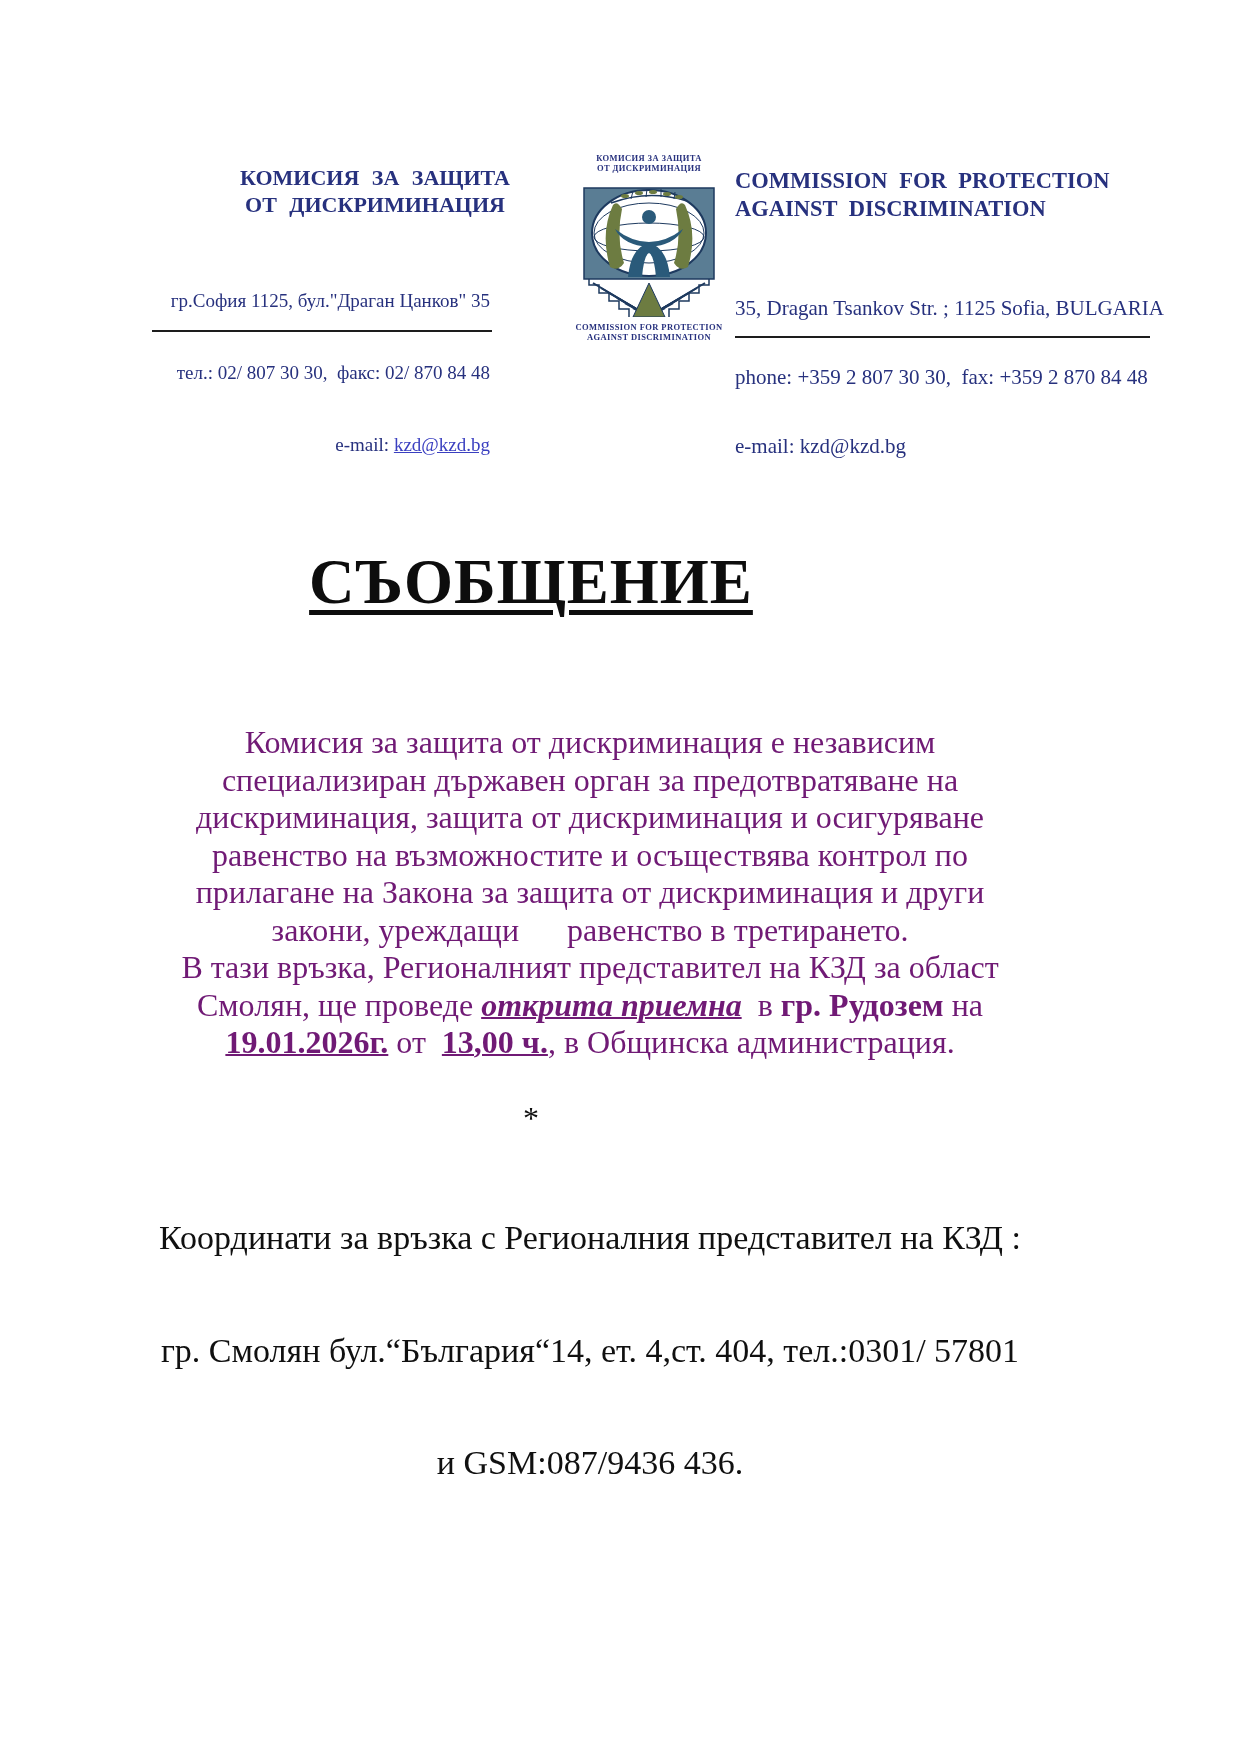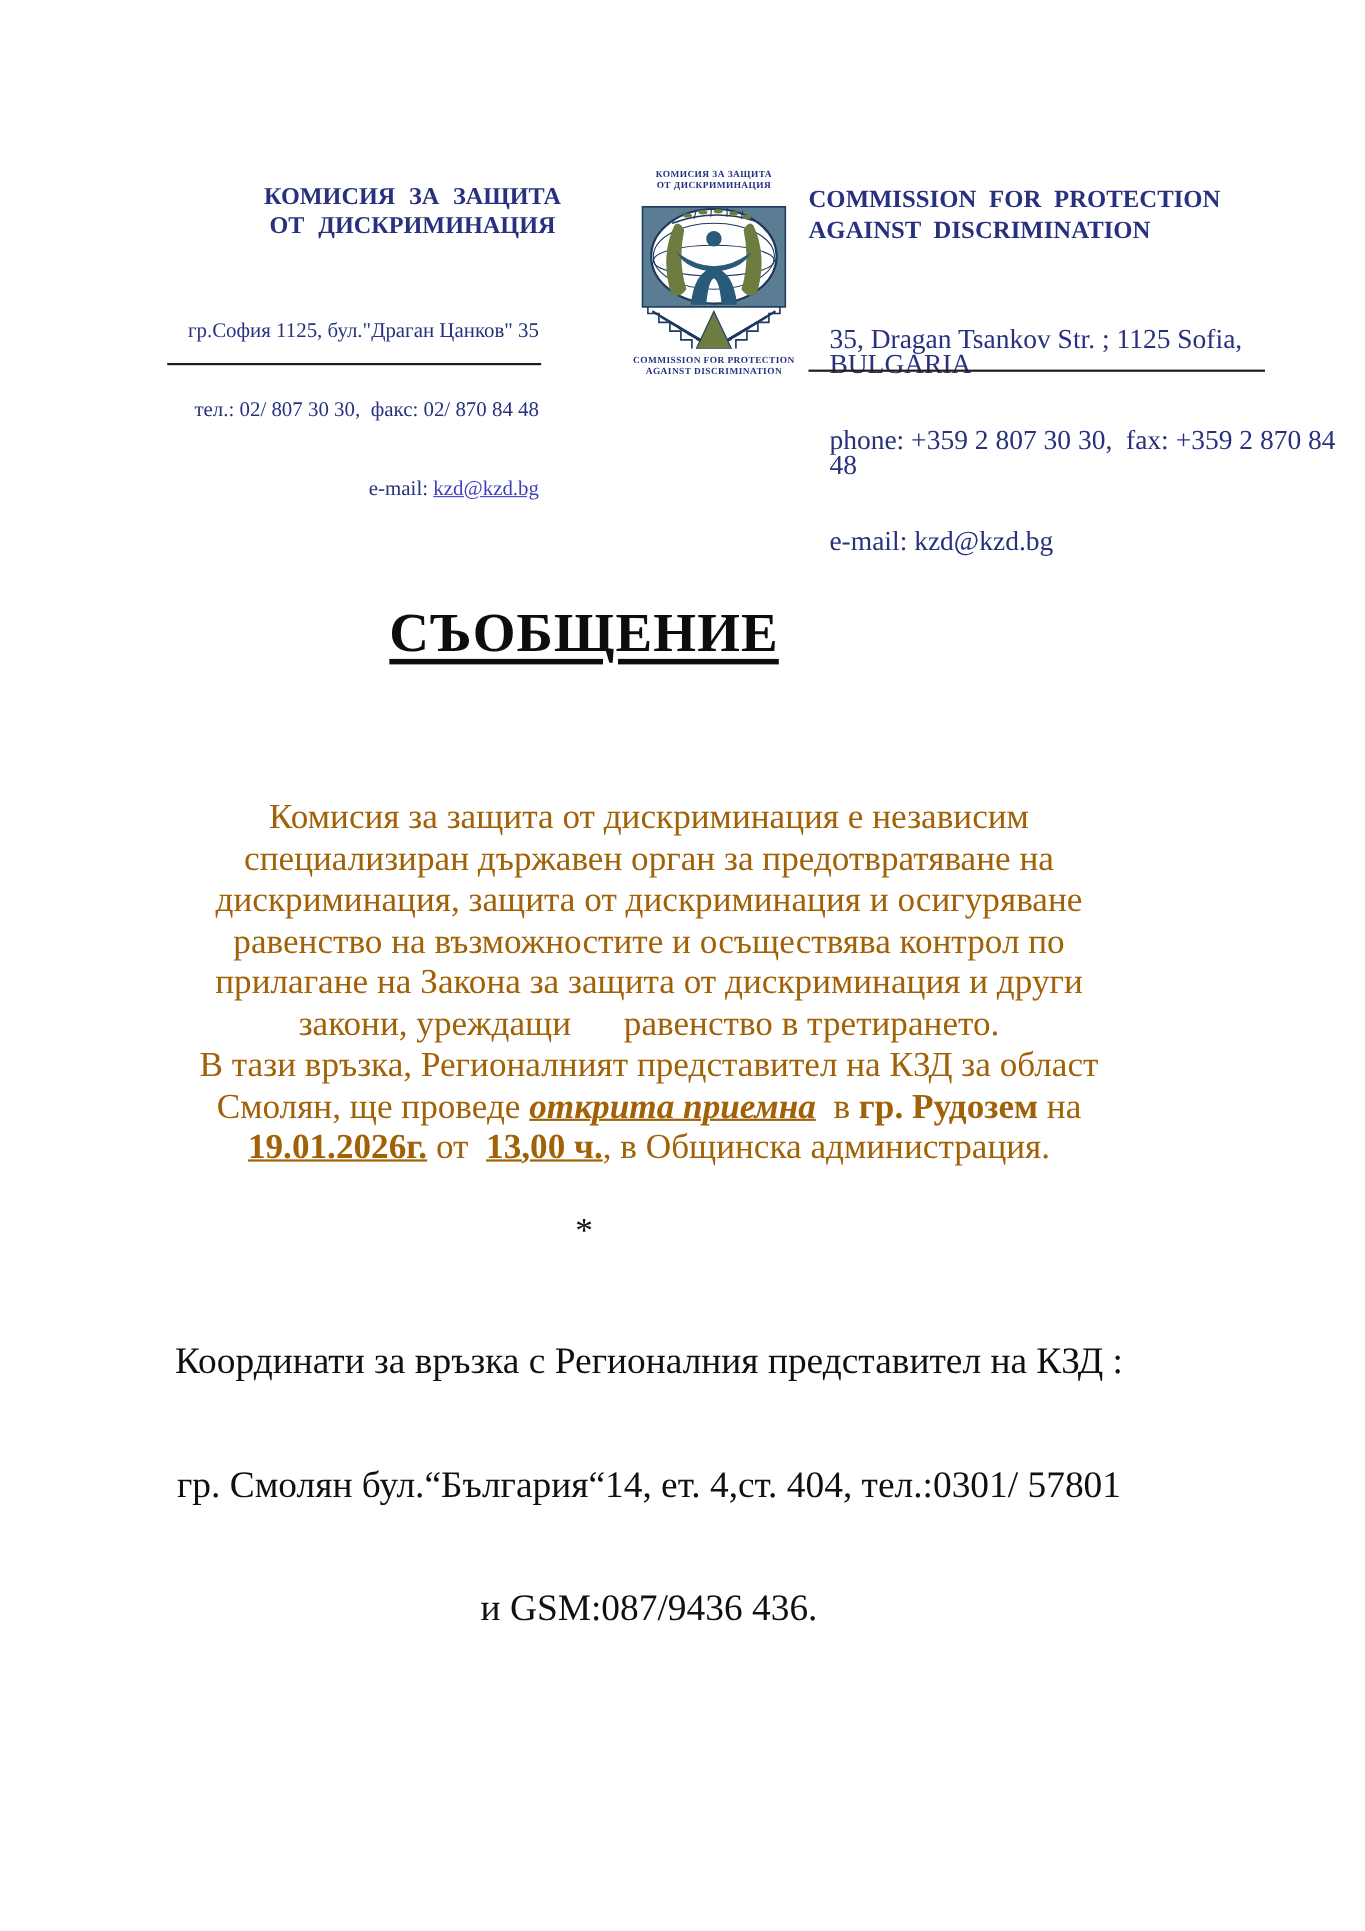--- a/index.html
+++ b/index.html
@@ -40,35 +40,35 @@
   .logo-box{position:absolute;left:583px;top:187px;width:132px;height:130px;}
 
   
   .hdr-right-title{
     position:absolute;left:735px;top:167px;width:440px;
     font-size:22.5px;font-weight:bold;line-height:28px;
     word-spacing:6px;color:#27317e;
   }
   .hdr-right-addr{
     position:absolute;left:735px;top:251px;width:470px;
-    font-size:25px;line-height:23px;color:#27317e;margin-left:19px;
+    font-size:21px;line-height:23px;color:#27317e;
   }
 
   
   .doc-title{
     position:absolute;left:0;top:546px;width:1062px;
-    text-align:center;font-size:50px;font-weight:bold;color:#0d0d0d;
+    text-align:center;font-size:63px;font-weight:bold;color:#0d0d0d;
     letter-spacing:1px;
     text-decoration:underline;
     text-decoration-thickness:5px;
     text-underline-offset:7px;
   }
   .body-par{
     position:absolute;left:110px;top:724px;width:960px;
-    text-align:center;font-size:32px;line-height:37.5px;color:#a16207;
+    text-align:center;font-size:32px;line-height:37.5px;color:#701a75;
     white-space:pre-wrap;
   }
   .seg-n{}
   .seg-b{font-weight:bold;}
   .seg-u{text-decoration-thickness:2px;}
   .seg-bu{font-weight:bold;text-decoration:underline;text-decoration-thickness:2px;}
   .seg-biu{font-weight:bold;font-style:italic;text-decoration:underline;text-decoration-thickness:2px;}
 
   .asterisk{
     position:absolute;left:0;top:1100px;width:1062px;

